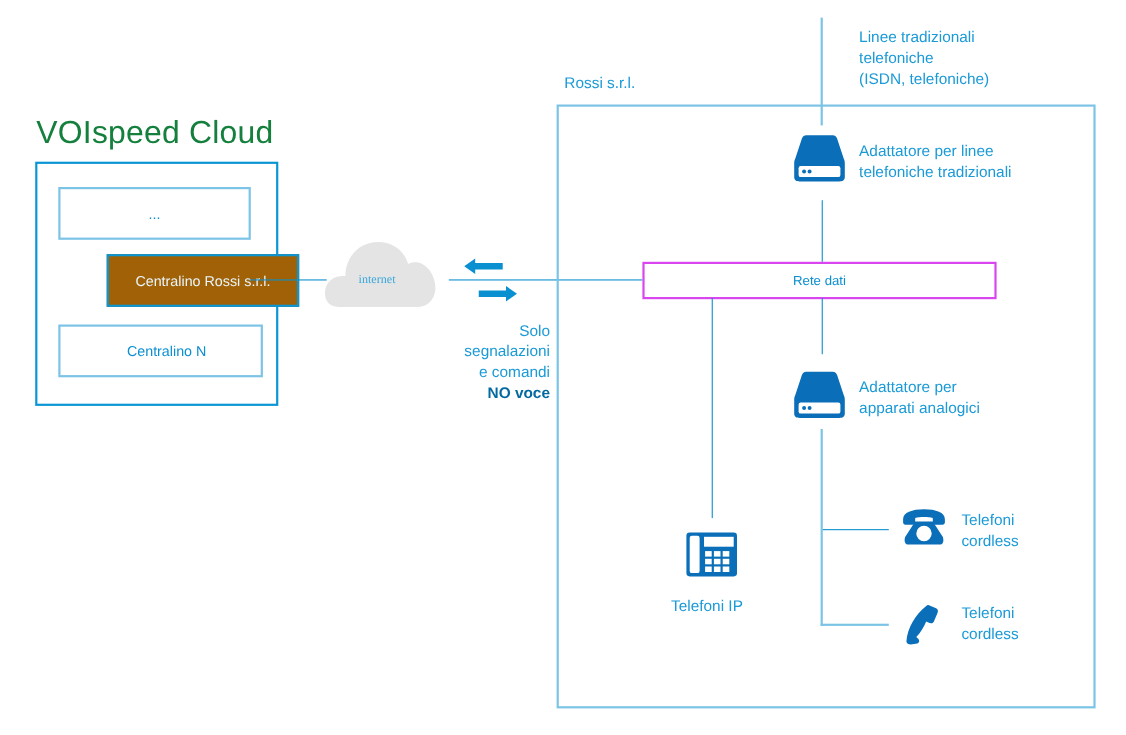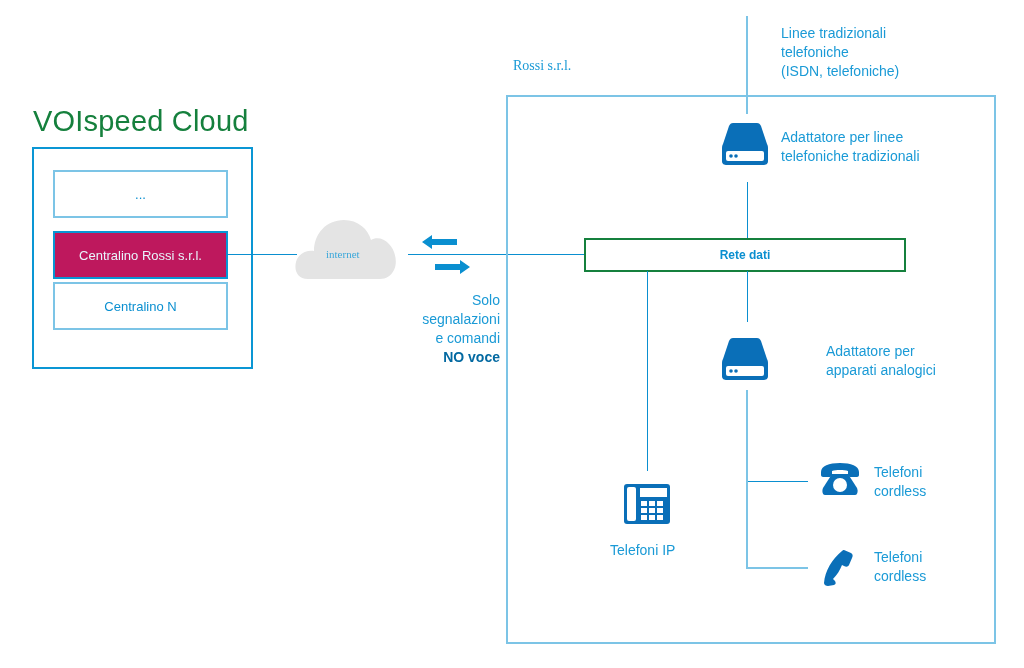--- a/index.html
+++ b/index.html
@@ -1,38 +1,38 @@
 <!DOCTYPE html>
 <html><head>
 <meta charset="utf-8">
 <style>
   html,body{margin:0;padding:0;background:#fff;}
   body{width:1024px;height:668px;position:relative;overflow:hidden;font-family:"Liberation Sans",sans-serif;color:#0a96d4;}
   .abs{position:absolute;}
   .title{left:33px;top:105px;font-size:29px;color:#15803d;letter-spacing:0.2px;white-space:nowrap;}
   .cloudbox{left:32px;top:147px;width:217px;height:218px;border:2px solid #0a96d4;box-sizing:content-box;}
   .item{position:absolute;left:53px;width:171px;height:44px;border:2px solid #7cc4e6;background:#fff;display:flex;align-items:center;justify-content:center;font-size:13px;color:#0a8fd0;}
-  .item.active{background:#be185d;border-color:#0a96d4;color:#e8f5fc;}
+  .item.active{background:#a16207;border-color:#0a96d4;color:#e8f5fc;margin-left:44px;}
   .line{position:absolute;background:#0a8fd0;}
   .lline{position:absolute;background:#7cc4e6;}
   .txt{position:absolute;font-size:14px;line-height:19px;color:#1a9ad6;white-space:nowrap;}
   .rossibox{left:506px;top:95px;width:486px;height:545px;border:2px solid #7cc4e6;}
-  .rete{left:584px;top:238px;width:318px;height:30px;border:2px solid #15803d;background:#fff;display:flex;align-items:center;justify-content:center;font-size:12px;font-weight:bold;color:#0a8fd0;}
+  .rete{left:584px;top:238px;width:318px;height:30px;border:2px solid #d946ef;background:#fff;display:flex;align-items:center;justify-content:center;font-size:12px;font-weight:normal;color:#0a8fd0;}
   .note{left:404px;top:291px;width:96px;text-align:right;font-size:14px;line-height:19px;color:#1a9ad6;}
   .note b{color:#0369a1;}
 </style>
 </head>
 <body>
 
 <div class="abs title">VOIspeed Cloud</div>
 
 <div class="abs cloudbox"></div>
 <div class="item" style="top:170px;">...</div>
 <div class="item active" style="top:231px;">Centralino Rossi s.r.l.</div>
-<div class="item" style="top:282px;">Centralino N</div>
+<div class="item" style="top:295px;padding-left:11px;">Centralino N</div>
 
 <div class="line" style="left:227px;top:254px;width:70px;height:1px;"></div>
 
 <svg class="abs" style="left:294px;top:212px;" width="106" height="70" viewBox="0 0 106 70">
   <path d="M14 67 C3 67 0 58 2 50 C4 42 12 38 20 39 C20 22 32 8 50 8 C64 8 74 17 77 28 C82 25 90 26 95 32 C101 38 104 50 100 58 C97 64 92 67 86 67 Z" fill="#e4e4e4"></path>
 </svg>
 <div class="txt" style="left:326px;top:245px;font-size:11px;color:#3aa7da;font-family:Liberation Serif, serif;">internet</div>
 
 <div class="line" style="left:408px;top:254px;width:177px;height:1px;"></div>
 
@@ -43,21 +43,21 @@
   <polygon points="35,8 25,1 25,5 0,5 0,11 25,11 25,15" fill="#0a8fd0"></polygon>
 </svg>
 
 <div class="abs note">
   <div>Solo</div>
   <div>segnalazioni</div>
   <div>e comandi</div>
   <div><b>NO voce</b></div>
 </div>
 
-<div class="txt" style="left:513px;top:56px;font-family:Liberation Serif, serif;">Rossi s.r.l.</div>
+<div class="txt" style="left:513px;top:66px;">Rossi s.r.l.</div>
 <div class="abs rossibox"></div>
 
 <div class="txt" style="left:781px;top:24px;">
   <div>Linee tradizionali</div>
   <div>telefoniche</div>
   <div>(ISDN, telefoniche)</div>
 </div>
 
 <div class="lline" style="left:746px;top:16px;width:2px;height:98px;"></div>
 
@@ -79,21 +79,21 @@
 <div class="line" style="left:647px;top:271px;width:1px;height:200px;"></div>
 
 <div class="line" style="left:747px;top:271px;width:1px;height:51px;"></div>
 
 <svg class="abs" style="left:721px;top:337px;" width="48" height="44" viewBox="0 0 48 44">
   <path d="M12 1 H36 C38 1 39 2 40 4 L46 22 C47 24 47 25 47 27 V39 C47 42 45 43 42 43 H6 C3 43 1 42 1 39 V27 C1 25 1 24 2 22 L8 4 C9 2 10 1 12 1 Z" fill="#0a6fb8"></path>
   <rect x="5" y="29" width="38" height="10" rx="2" fill="#fff"></rect>
   <circle cx="10" cy="34" r="1.8" fill="#0a6fb8"></circle>
   <circle cx="15" cy="34" r="1.8" fill="#0a6fb8"></circle>
 </svg>
-<div class="txt" style="left:826px;top:342px;">
+<div class="txt" style="left:781px;top:342px;">
   <div>Adattatore per</div>
   <div>apparati analogici</div>
 </div>
 
 <div class="lline" style="left:746px;top:390px;width:2px;height:179px;"></div>
 <div class="line" style="left:748px;top:481px;width:60px;height:1px;"></div>
 <div class="lline" style="left:746px;top:567px;width:62px;height:2px;"></div>
 
 <svg class="abs" style="left:623px;top:483px;" width="48" height="42" viewBox="0 0 48 42">
   <rect x="1" y="1" width="46" height="40" rx="3" fill="#0a6fb8"></rect>

